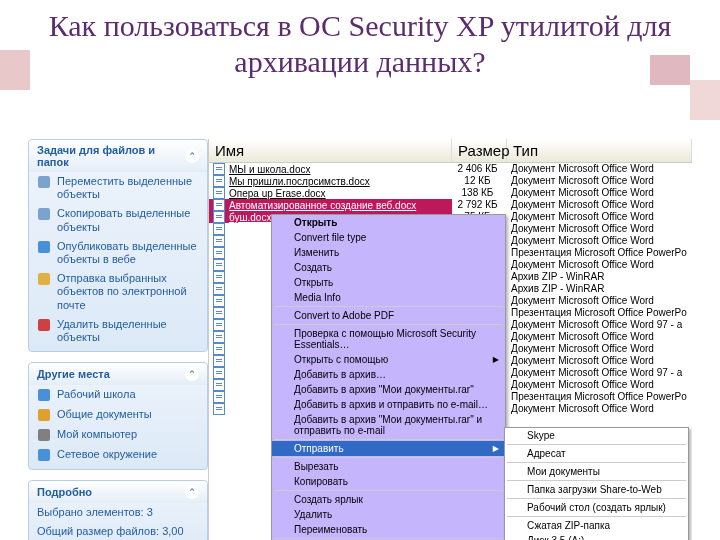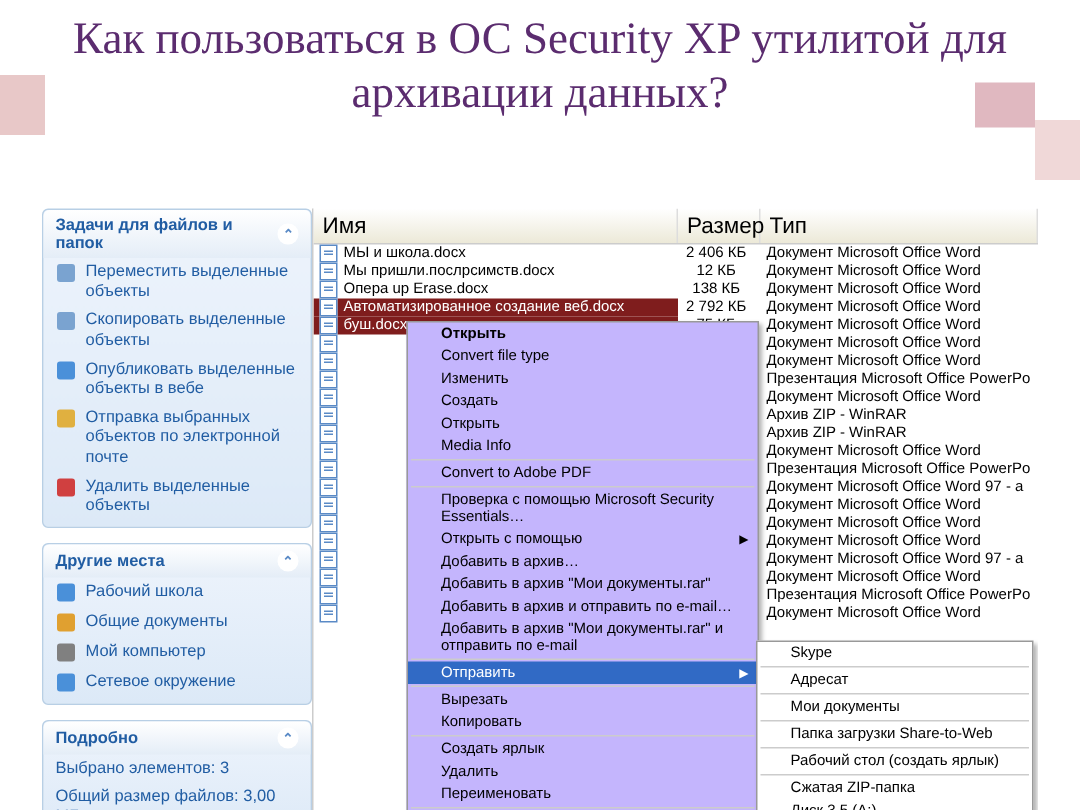--- a/index.html
+++ b/index.html
@@ -16,24 +16,24 @@
   .panel-hd .arrow { width: 14px; height: 14px; border-radius: 50%; background: #fff; display: flex; align-items: center; justify-content: center; font-size: 9px; color: #5a8ac6; }
   .panel-item { display: flex; padding: 3px 8px; color: #215da3; line-height: 1.2; gap: 6px; }
   .panel-item .ic { width: 14px; height: 14px; flex-shrink: 0; display: flex; align-items: center; justify-content: center; }
   .main { flex: 1; background: #fff; border-left: 1px solid #ccc; overflow: hidden; position: relative; }
   .headers { display: flex; background: linear-gradient(#fff,#ece9d8); border-bottom: 1px solid #ccc; font-size: 15px; }
   .headers div { padding: 3px 6px; border-right: 1px solid #ddd; }
   .hname { flex: 1; }
   .hsize { width: 55px; text-align: right; }
   .htype { width: 185px; }
   .filerow { display: flex; font-size: 10px; padding: 0 0; }
-  .filerow .fname { flex: 1; display: flex; align-items: flex-start; gap: 4px; padding-left: 4px; }
+  .filerow .fname { flex: 1; display: flex; align-items: flex-end; gap: 4px; padding-left: 4px; text-decoration: underline; }
   .filerow .fsize { width: 55px; text-align: center; padding-right: 4px; }
   .filerow .ftype { width: 185px; padding-left: 4px; white-space: nowrap; overflow: hidden; }
-  .filerow.sel .fname { background: #7f1d1d; color: #fff; }
+  .filerow.sel .fname { background: #be185d; color: #fff; }
   .ic-doc { width: 12px; height: 12px; background: #fff; border: 1px solid #5a8ac6; position: relative; }
   .ic-doc::after { content: ""; position: absolute; top: 3px; left: 2px; right: 2px; height: 1px; background: #5a8ac6; box-shadow: 0 2px 0 #5a8ac6; }
   .ctx { position: absolute; left: 62px; top: 75px; width: 235px; background: #c4b5fd; border: 1px solid #999; box-shadow: 2px 2px 3px rgba(0,0,0,.3); font-size: 10px; z-index: 5; }
   .ctx-item { padding: 2px 10px 2px 22px; position: relative; }
   .ctx-item.bold { font-weight: bold; }
   .ctx-item.hov { background: #316ac5; color: #fff; }
   .ctx-item .arr { position: absolute; right: 6px; top: 3px; font-size: 8px; }
   .ctx-sep { border-top: 1px solid #ccc; margin: 1px 2px; }
   .ctx-item .lic { position: absolute; left: 4px; top: 2px; width: 12px; height: 12px; }
   .sub { position: absolute; left: 295px; top: 288px; width: 185px; background: #fff; border: 1px solid #999; box-shadow: 2px 2px 3px rgba(0,0,0,.3); font-size: 10px; z-index: 6; }

